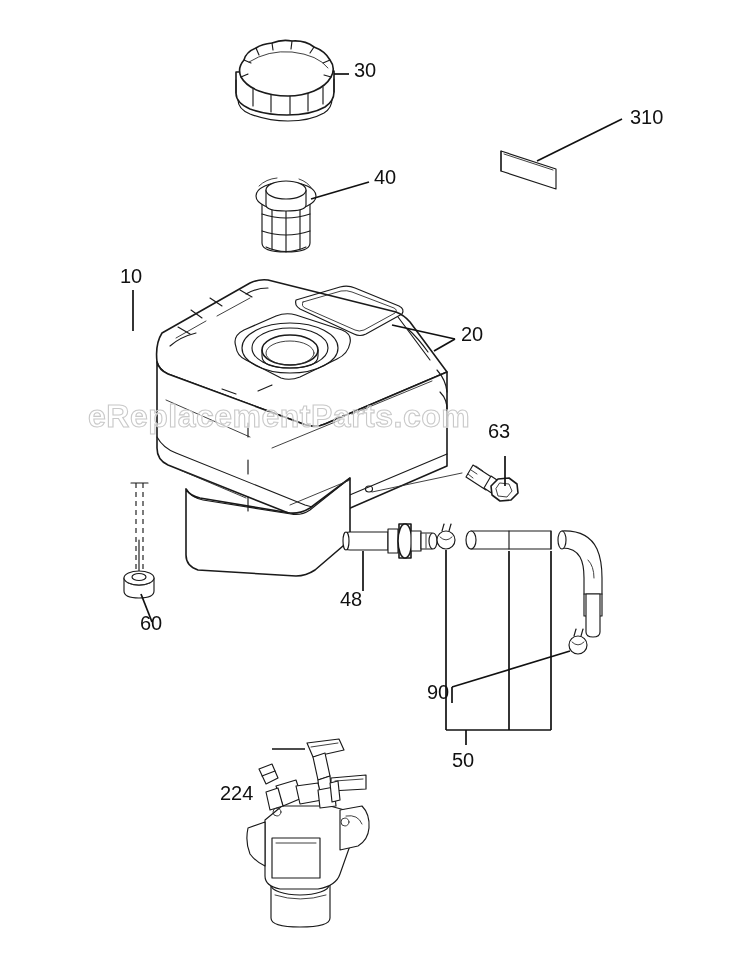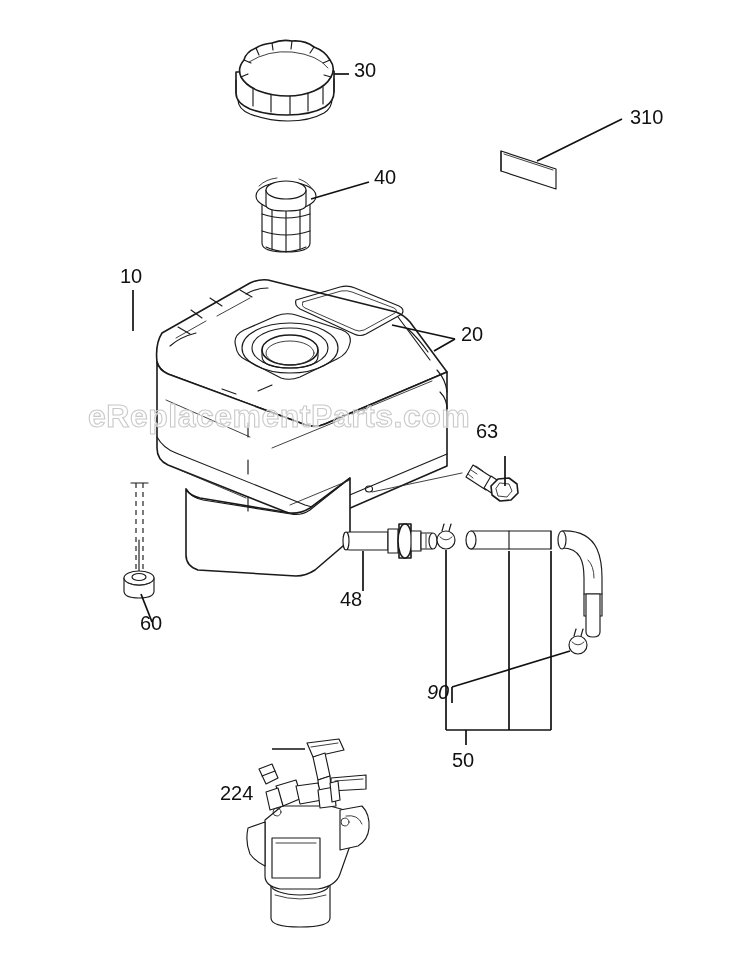--- a/index.html
+++ b/index.html
@@ -437,25 +437,25 @@
   <div class="callout" style="left:354px; top:60px;">30</div>
 
   <div class="callout" style="left:630px; top:107px;">310</div>
 
   <div class="callout" style="left:374px; top:167px;">40</div>
 
   <div class="callout" style="left:120px; top:266px;">10</div>
 
   <div class="callout" style="left:461px; top:324px;">20</div>
 
-  <div class="callout" style="left:476px; top:421px;">63</div>
+  <div class="callout" style="left:488px; top:421px;">63</div>
 
   <div class="callout" style="left:340px; top:589px;">48</div>
 
   <div class="callout" style="left:140px; top:613px;">60</div>
 
-  <div class="callout" style="left:427px; top:682px;font-style:italic;">90</div>
+  <div class="callout" style="left:427px; top:682px;">90</div>
 
   <div class="callout" style="left:452px; top:750px;">50</div>
 
   <div class="callout" style="left:220px; top:735px;margin-top:48px;">224</div>
 
 </div>
 
 </body></html>

